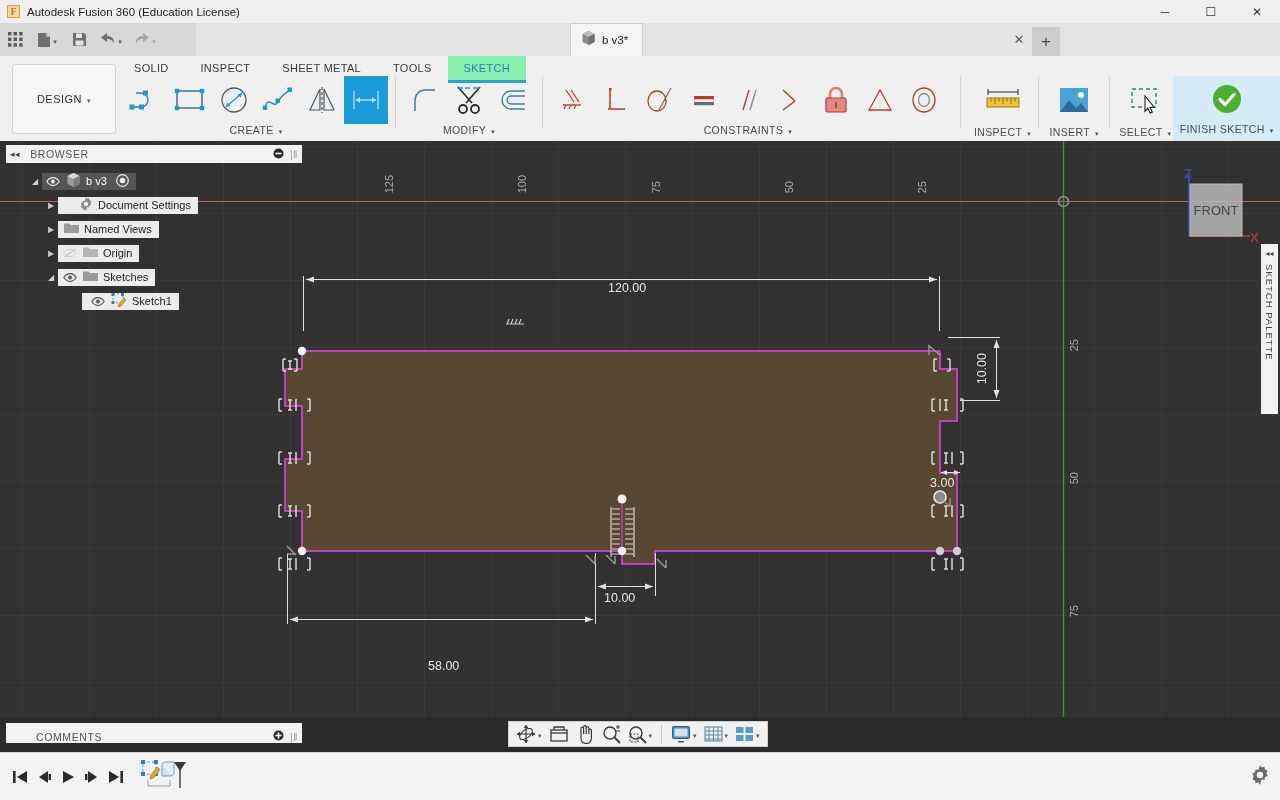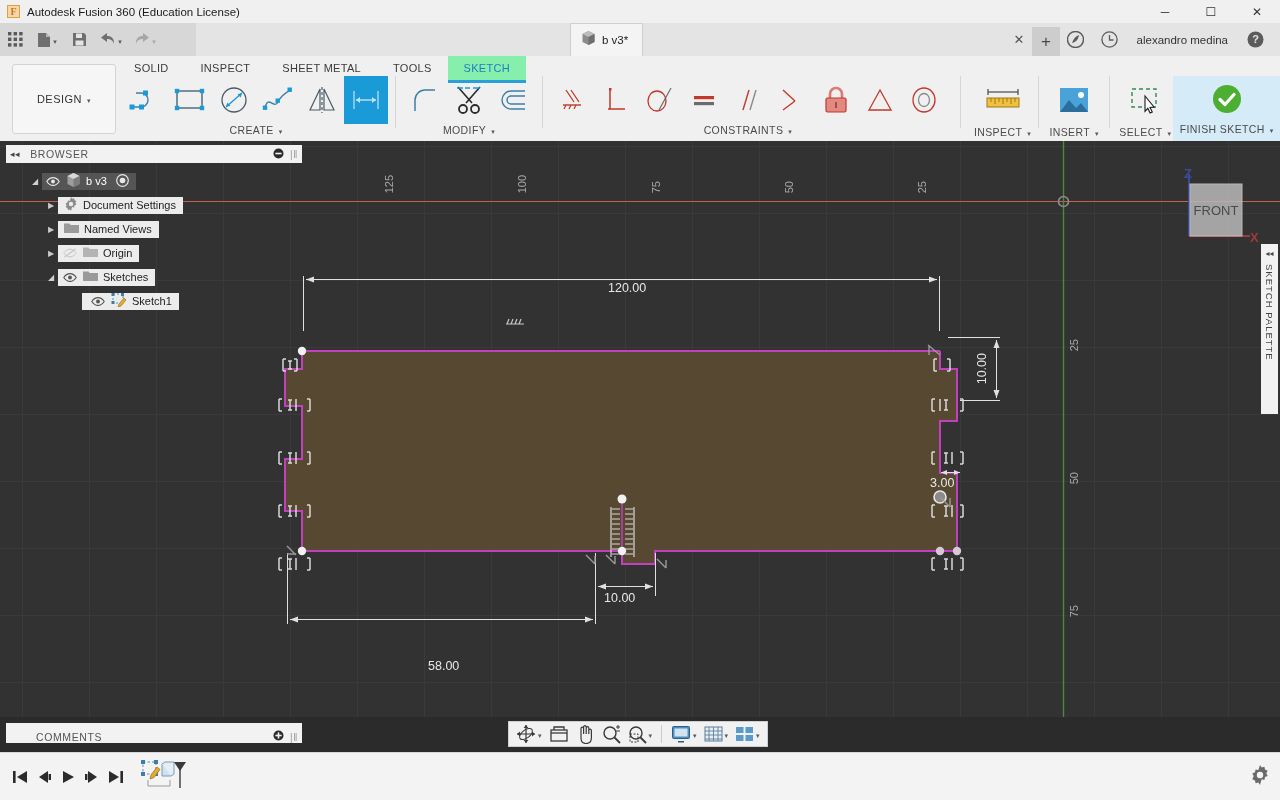--- a/index.html
+++ b/index.html
@@ -201,41 +201,20 @@
             <path d="M7.5 0l6 3v8l-6 3-6-3V3z" fill="#8c8c8c"></path>
             <path d="M7.5 0l6 3-6 3-6-3z" fill="#bdbdbd"></path>
             <path d="M7.5 6l6-3v8l-6 3z" fill="#6f6f6f"></path>
           </svg>
       </span>
       <span class="tab-label">b v3*</span>
     </div>
     <div class="tab-close">✕</div>
     <div class="tab-add">+</div>
 
-    <div class="qat-right">
-      <div class="qat-icon">
-        <svg width="17" height="17" viewBox="0 0 17 17">
-            <circle cx="8.5" cy="8.5" r="8" fill="none" stroke="#5b5b5b" stroke-width="1.4"></circle>
-            <path d="M5 12c2-5 4-7 7-8-1 5-3 7-7 8z" fill="#5b5b5b"></path>
-          </svg>
-      </div>
-      <div class="qat-icon">
-        <svg width="17" height="17" viewBox="0 0 17 17">
-            <circle cx="8.5" cy="8.5" r="7.6" fill="none" stroke="#5b5b5b" stroke-width="1.3"></circle>
-            <path d="M8.5 4v5h4" fill="none" stroke="#5b5b5b" stroke-width="1.3"></path>
-          </svg>
-      </div>
-      <div class="user-name">alexandro medina</div>
-      <div class="qat-icon" style="margin-right:8px">
-        <svg width="17" height="17" viewBox="0 0 17 17">
-            <circle cx="8.5" cy="8.5" r="8" fill="#5b5b5b"></circle>
-            <text x="8.5" y="12.4" font-size="11" font-family="Liberation Sans" fill="#e4e4e4" text-anchor="middle" font-weight="bold">?</text>
-          </svg>
-      </div>
-    </div>
   </div>
 
   <div class="ribbon">
 
     <div class="ws-selector">
       <span>DESIGN</span>
       <span class="caret" style="margin-left:5px">▾</span>
     </div>
 
     <div class="ribbon-tabs">
@@ -648,21 +627,21 @@
             <svg width="13" height="13" viewBox="0 0 13 13">
                 <circle cx="6.5" cy="6.5" r="5.8" fill="none" stroke="#e8e8e8" stroke-width="1.2"></circle>
                 <circle cx="6.5" cy="6.5" r="2.8" fill="#e8e8e8"></circle>
               </svg>
           </span>
         </span>
       </div>
 
       <div class="tnode" style="padding-left:38px">
         <span class="arrow">▶</span>
-        <span class="tpill" style="padding-left:6px">
+        <span class="tpill" style="padding-left:21px">
           <span>
             <svg width="14" height="14" viewBox="0 0 14 14">
                 <path d="M7 0l1.1 1.7 2-.5.4 2 1.9.8-1 1.8 1 1.8-1.9.8-.4 2-2-.5L7 14l-1.1-1.6-2 .5-.4-2L1.6 10l1-1.8-1-1.8 1.9-.8.4-2 2 .5z" fill="#8a8a8a"></path>
                 <circle cx="7" cy="7" r="2.2" fill="#ececec"></circle>
               </svg>
           </span>
           <span>Document Settings</span>
         </span>
       </div>
 

